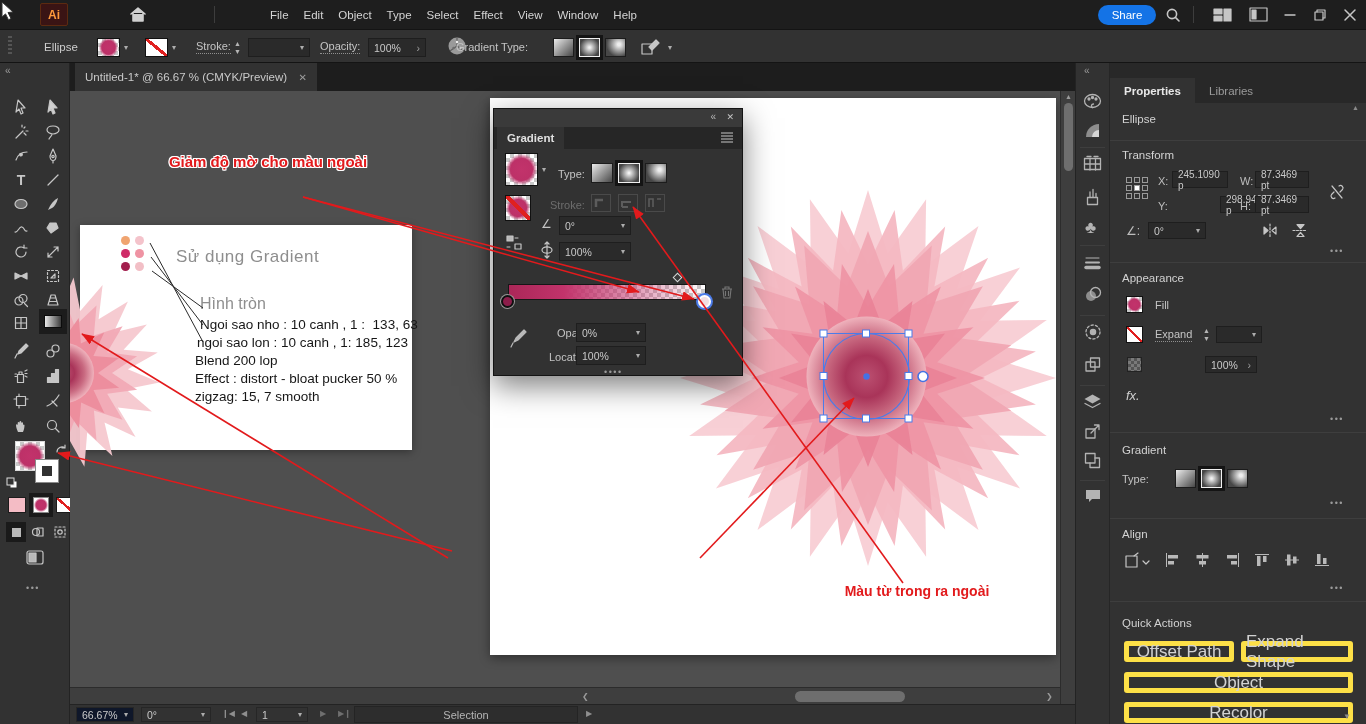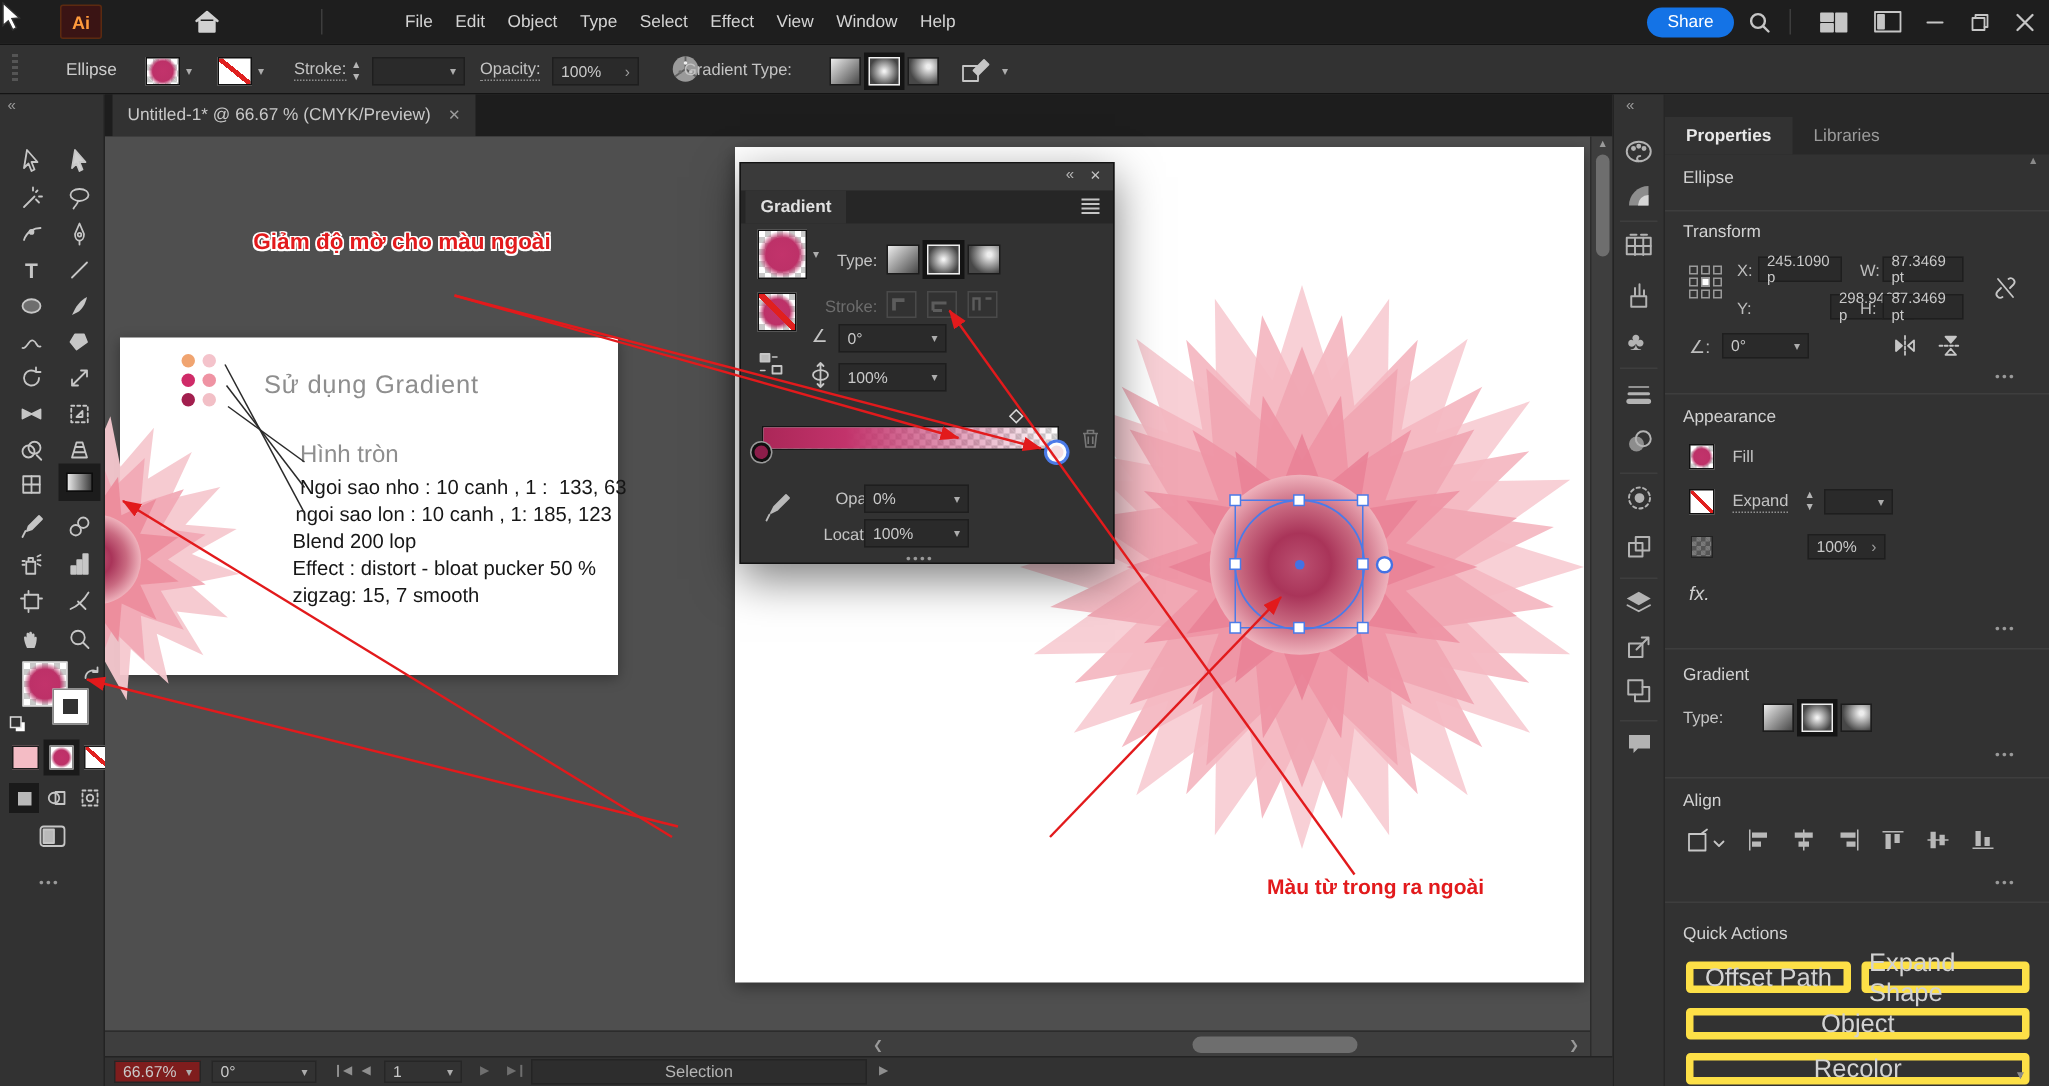--- a/index.html
+++ b/index.html
@@ -711,21 +711,21 @@
 <div class="sep-h" style="left:1110px;top:601px;width:256px"></div>
 
 <div class="abs sect" style="left:1122px;top:617px">Quick Actions</div>
 <div class="abs qbtn" style="left:1124px;top:641px;width:110px;height:21px">Offset Path</div>
 <div class="abs qbtn" style="left:1241px;top:641px;width:112px;height:21px">Expand Shape</div>
 <div class="abs qbtn" style="left:1124px;top:672px;width:229px;height:21px">Object</div>
 <div class="abs qbtn" style="left:1124px;top:702px;width:229px;height:21px">Recolor</div>
 <div class="abs" style="left:1343px;top:712px;color:#8a8a8a;font-size:8px">▼</div>
 
 <div class="abs" style="left:70px;top:704px;width:1005px;height:20px;background:#323232;border-top:1px solid #232323"></div>
-<div class="abs box" style="left:76px;top:707px;width:58px;height:15px;justify-content:space-between;background:#7f1d1d;border-color:#262626">
+<div class="abs box" style="left:76px;top:707px;width:58px;height:15px;justify-content:space-between;background:#0f172a;border-color:#262626">
     <span>66.67%</span>
     <span class="chev">▾</span>
   </div>
 <div class="abs box" style="left:141px;top:707px;width:70px;height:15px;justify-content:space-between;background:#323232;border-color:#262626">
     <span>0°</span>
     <span class="chev">▾</span>
   </div>
 <div class="abs" style="left:222px;top:709px;color:#8f8f8f;font-size:8px">❙◀</div>
 <div class="abs" style="left:241px;top:709px;color:#8f8f8f;font-size:8px">◀</div>
 <div class="abs box" style="left:256px;top:707px;width:52px;height:15px;justify-content:space-between;background:#323232;border-color:#262626">

